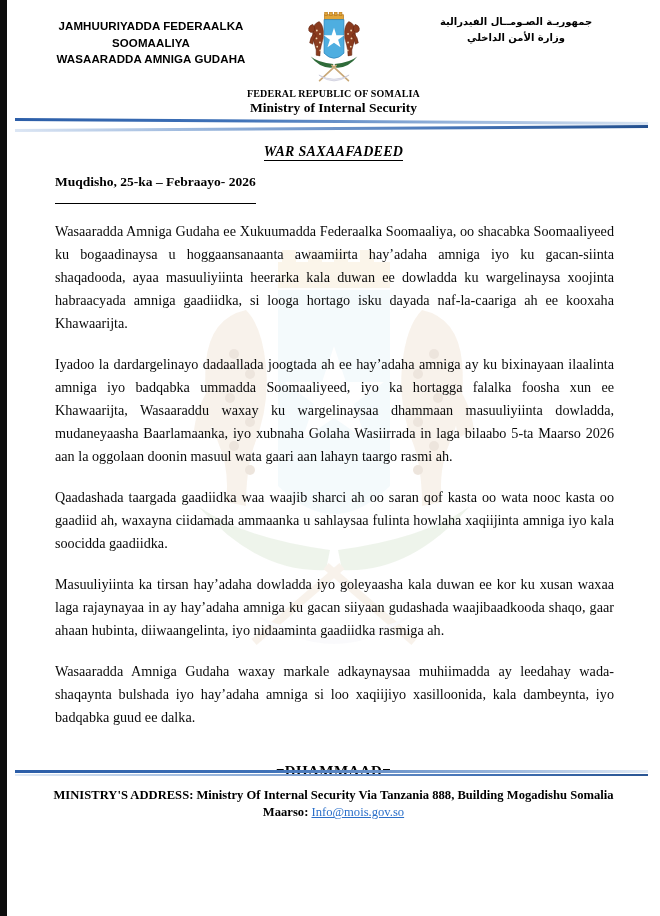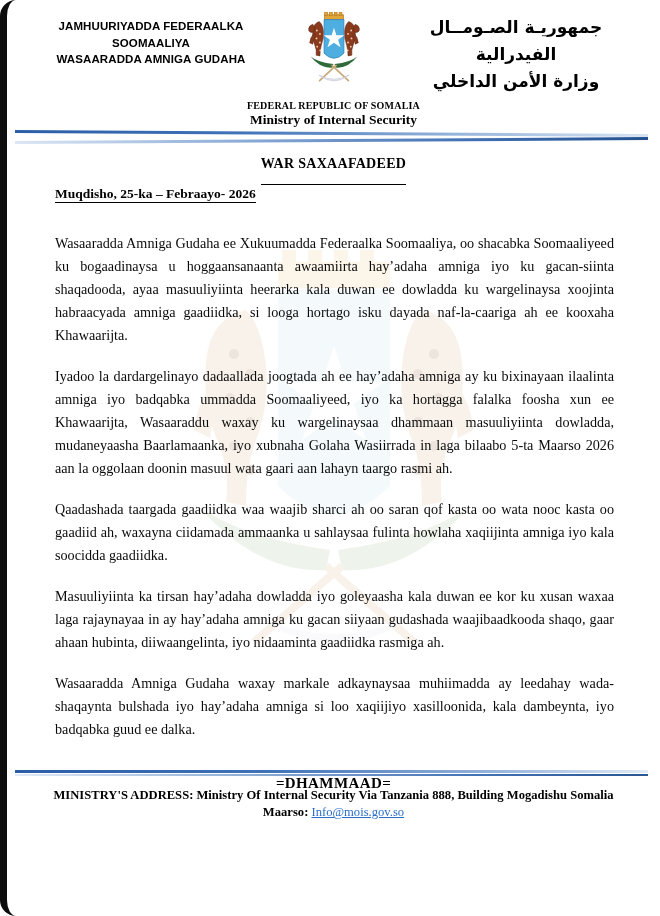--- a/index.html
+++ b/index.html
@@ -11,21 +11,20 @@
     font-family: "Liberation Serif", serif;
   }
   .page {
     position: relative;
     width: 660px;
     height: 916px;
     background: #ffffff;
     overflow: hidden;
     box-sizing: border-box;
     border-left: 7px solid #0d0d0d;
-    border-radius: 16px;
   }
 
   
   .watermark {
     position: absolute;
     left: 50%;
     top: 250px;
     transform: translateX(-50%);
     width: 400px;
     height: 420px;
@@ -54,21 +53,21 @@
     text-align: center;
     letter-spacing: .1px;
     color: #000;
     padding-top: 6px;
   }
   .lh-right {
     direction: rtl;
     text-align: center;
     font-family: "DejaVu Sans", sans-serif;
     font-weight: bold;
-    font-size: 17px;
+    font-size: 10px;
     line-height: 1.6;
     color: #000;
     padding-top: 2px;
   }
   .emblem-wrap {
     width: 110px;
     display: flex;
     justify-content: center;
   }
 
@@ -133,34 +132,35 @@
     z-index: 2;
     text-align: center;
     font-weight: bold;
     font-size: 14px;
     letter-spacing: .3px;
     margin-top: 11px;
     color: #000;
   }
   .doc-title span {
     border-bottom: 1.4px solid #000;
-    padding-bottom: 13px;
+    padding-bottom: 1px;
+    font-style: italic;
   }
 
   .dateline {
     position: relative;
     z-index: 2;
     margin: 14px 0 0 48px;
     font-weight: bold;
     font-size: 13.5px;
     color: #000;
   }
   .dateline span {
     border-bottom: 1.4px solid #000;
-    padding-bottom: 1px;
+    padding-bottom: 14px;
   }
 
   .body-text {
     position: relative;
     z-index: 2;
     margin: 0 46px 0 48px;
   }
   .body-text p {
     text-align: justify;
     text-justify: inter-word;

